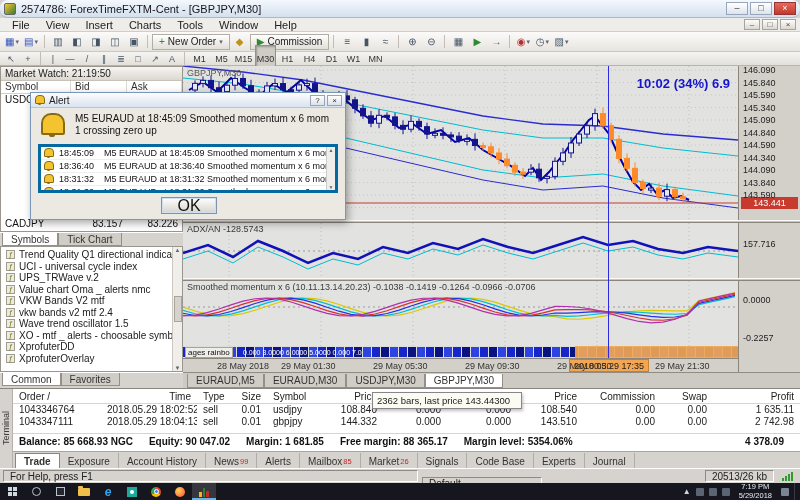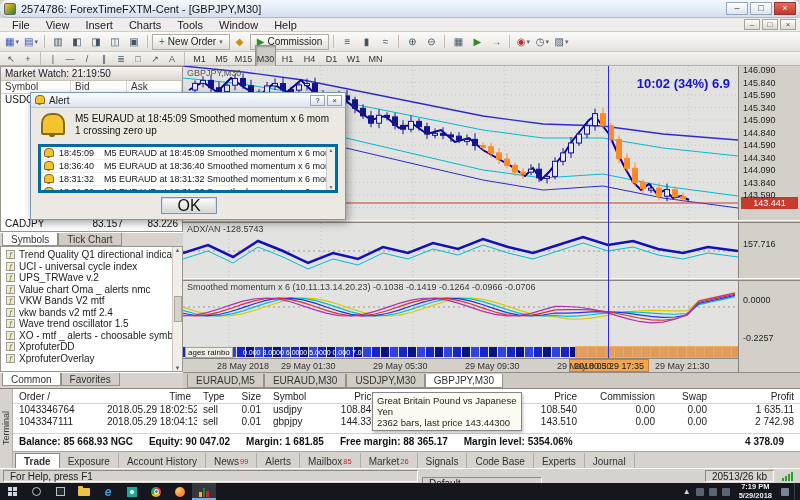--- a/index.html
+++ b/index.html
@@ -144,21 +144,21 @@
 .chrome-ico{width:10px;height:10px;border-radius:50%;background:conic-gradient(#ea4335 0 33%,#fbbc05 0 66%,#34a853 0 100%);position:relative;}
 .chrome-ico::after{content:"";position:absolute;inset:2.5px;background:#4285f4;border:1px solid #fff;border-radius:50%;}
 .firefox-ico{width:10px;height:10px;border-radius:50%;background:radial-gradient(circle at 35% 35%,#ffd54f,#ff7043 70%);}
 .photos-ico{width:10px;height:10px;background:#1fa8a0;position:relative;}
 .photos-ico::after{content:"";position:absolute;inset:3px;background:#fff;border-radius:50%;}
 .mt4-ico{display:flex;gap:1px;align-items:flex-end;height:10px;}
 .mt4-ico i{display:block;width:2.5px;}
 .tray{margin-left:auto;display:flex;align-items:center;gap:5px;padding-right:2px;}
 .tray-glyph{width:8px;height:8px;background:#5a6472;border-radius:1px;}
 .tray-chevron{color:#cfd6dc;font-size:8px;}
-.clock{font-size:7.5px;line-height:8.5px;color:#e8eef2;text-align:center;padding:0 4px;font-weight:bold;}
+.clock{font-size:7.5px;line-height:8.5px;color:#e8eef2;text-align:center;padding:0 4px;}
 .show-desktop{width:4px;height:17px;border-left:1px solid #3a3a4a;}
 </style>
 </head>
 <body>
 
 <div id="app">
 
   <div class="titlebar">
     <span class="app-ico"></span>
     <span class="title-text">2574786: ForexTimeFXTM-Cent - [GBPJPY,M30]</span>
@@ -796,21 +796,20 @@
 
           <span class="tab">
             <span>Journal</span>
           </span>
 
       </div>
     </div>
   </div>
 
   <div id="tooltip">
-    <div>Great Britain Pound vs Japanese Yen</div>
     <div>2362 bars, last price 143.44300</div>
   </div>
 
   <div id="statusbar">
     <span class="status-cell sc-help">For Help, press F1</span>
     <span class="status-cell sc-profile">Default</span>
     <span class="status-cell sc-conn">20513/26 kb</span>
     <span class="conn-bars">
         <i style="height:3px"></i>
         <i style="height:5px"></i>

